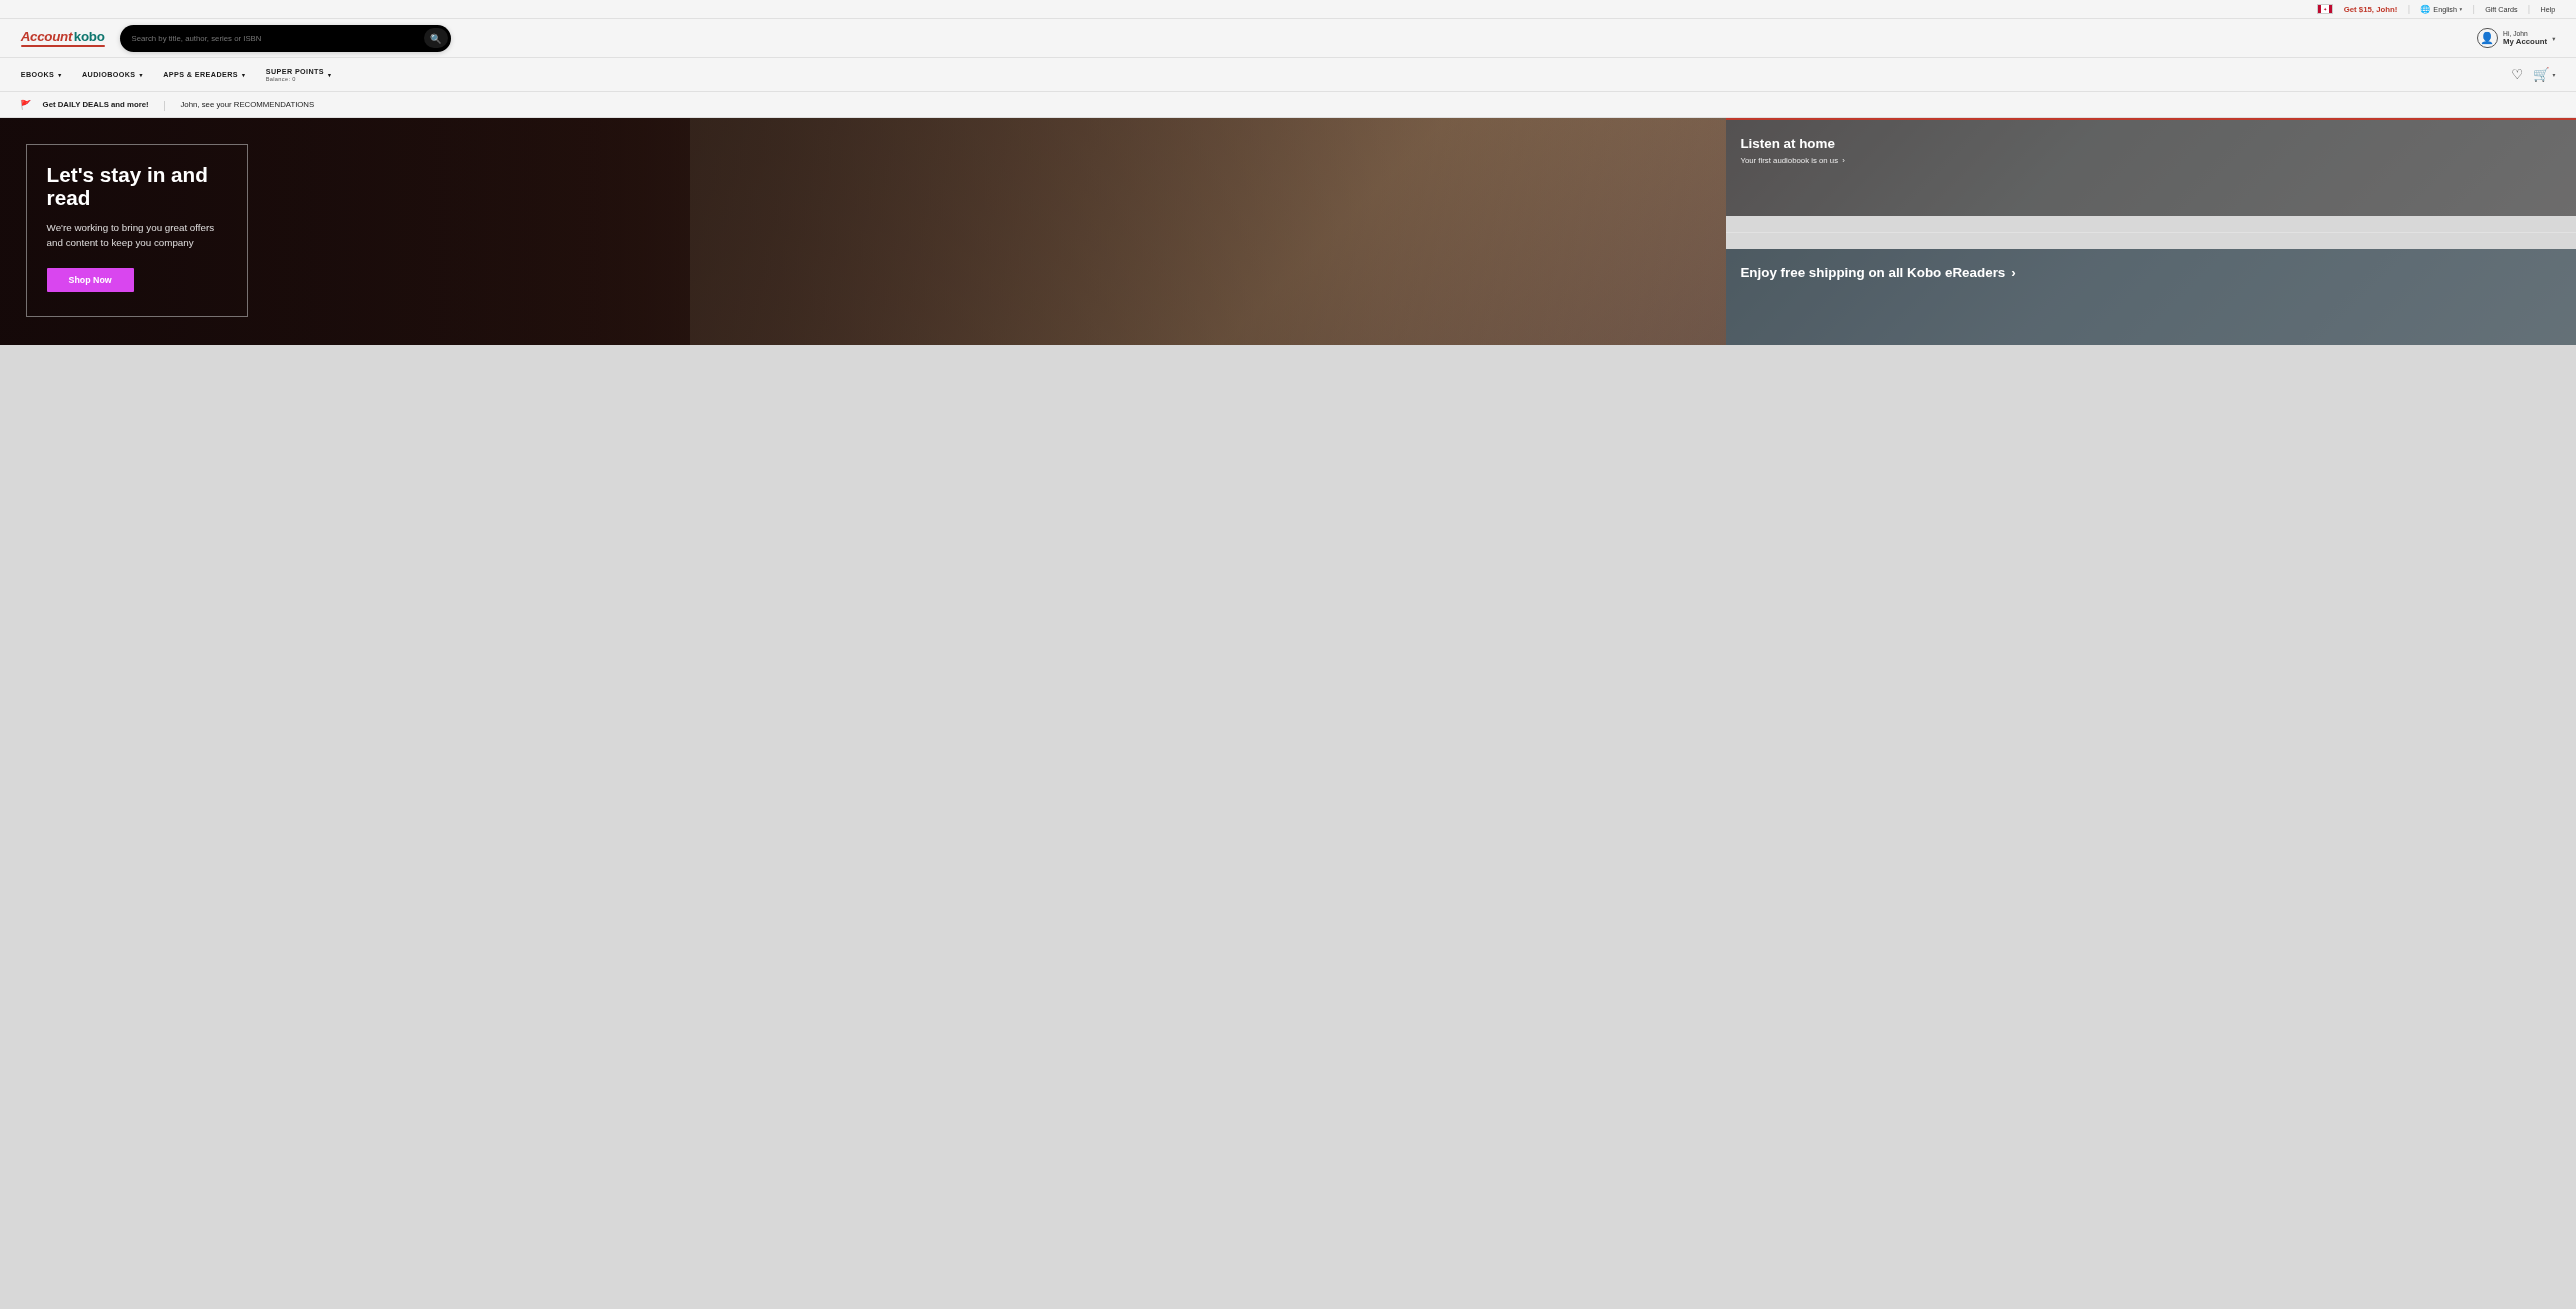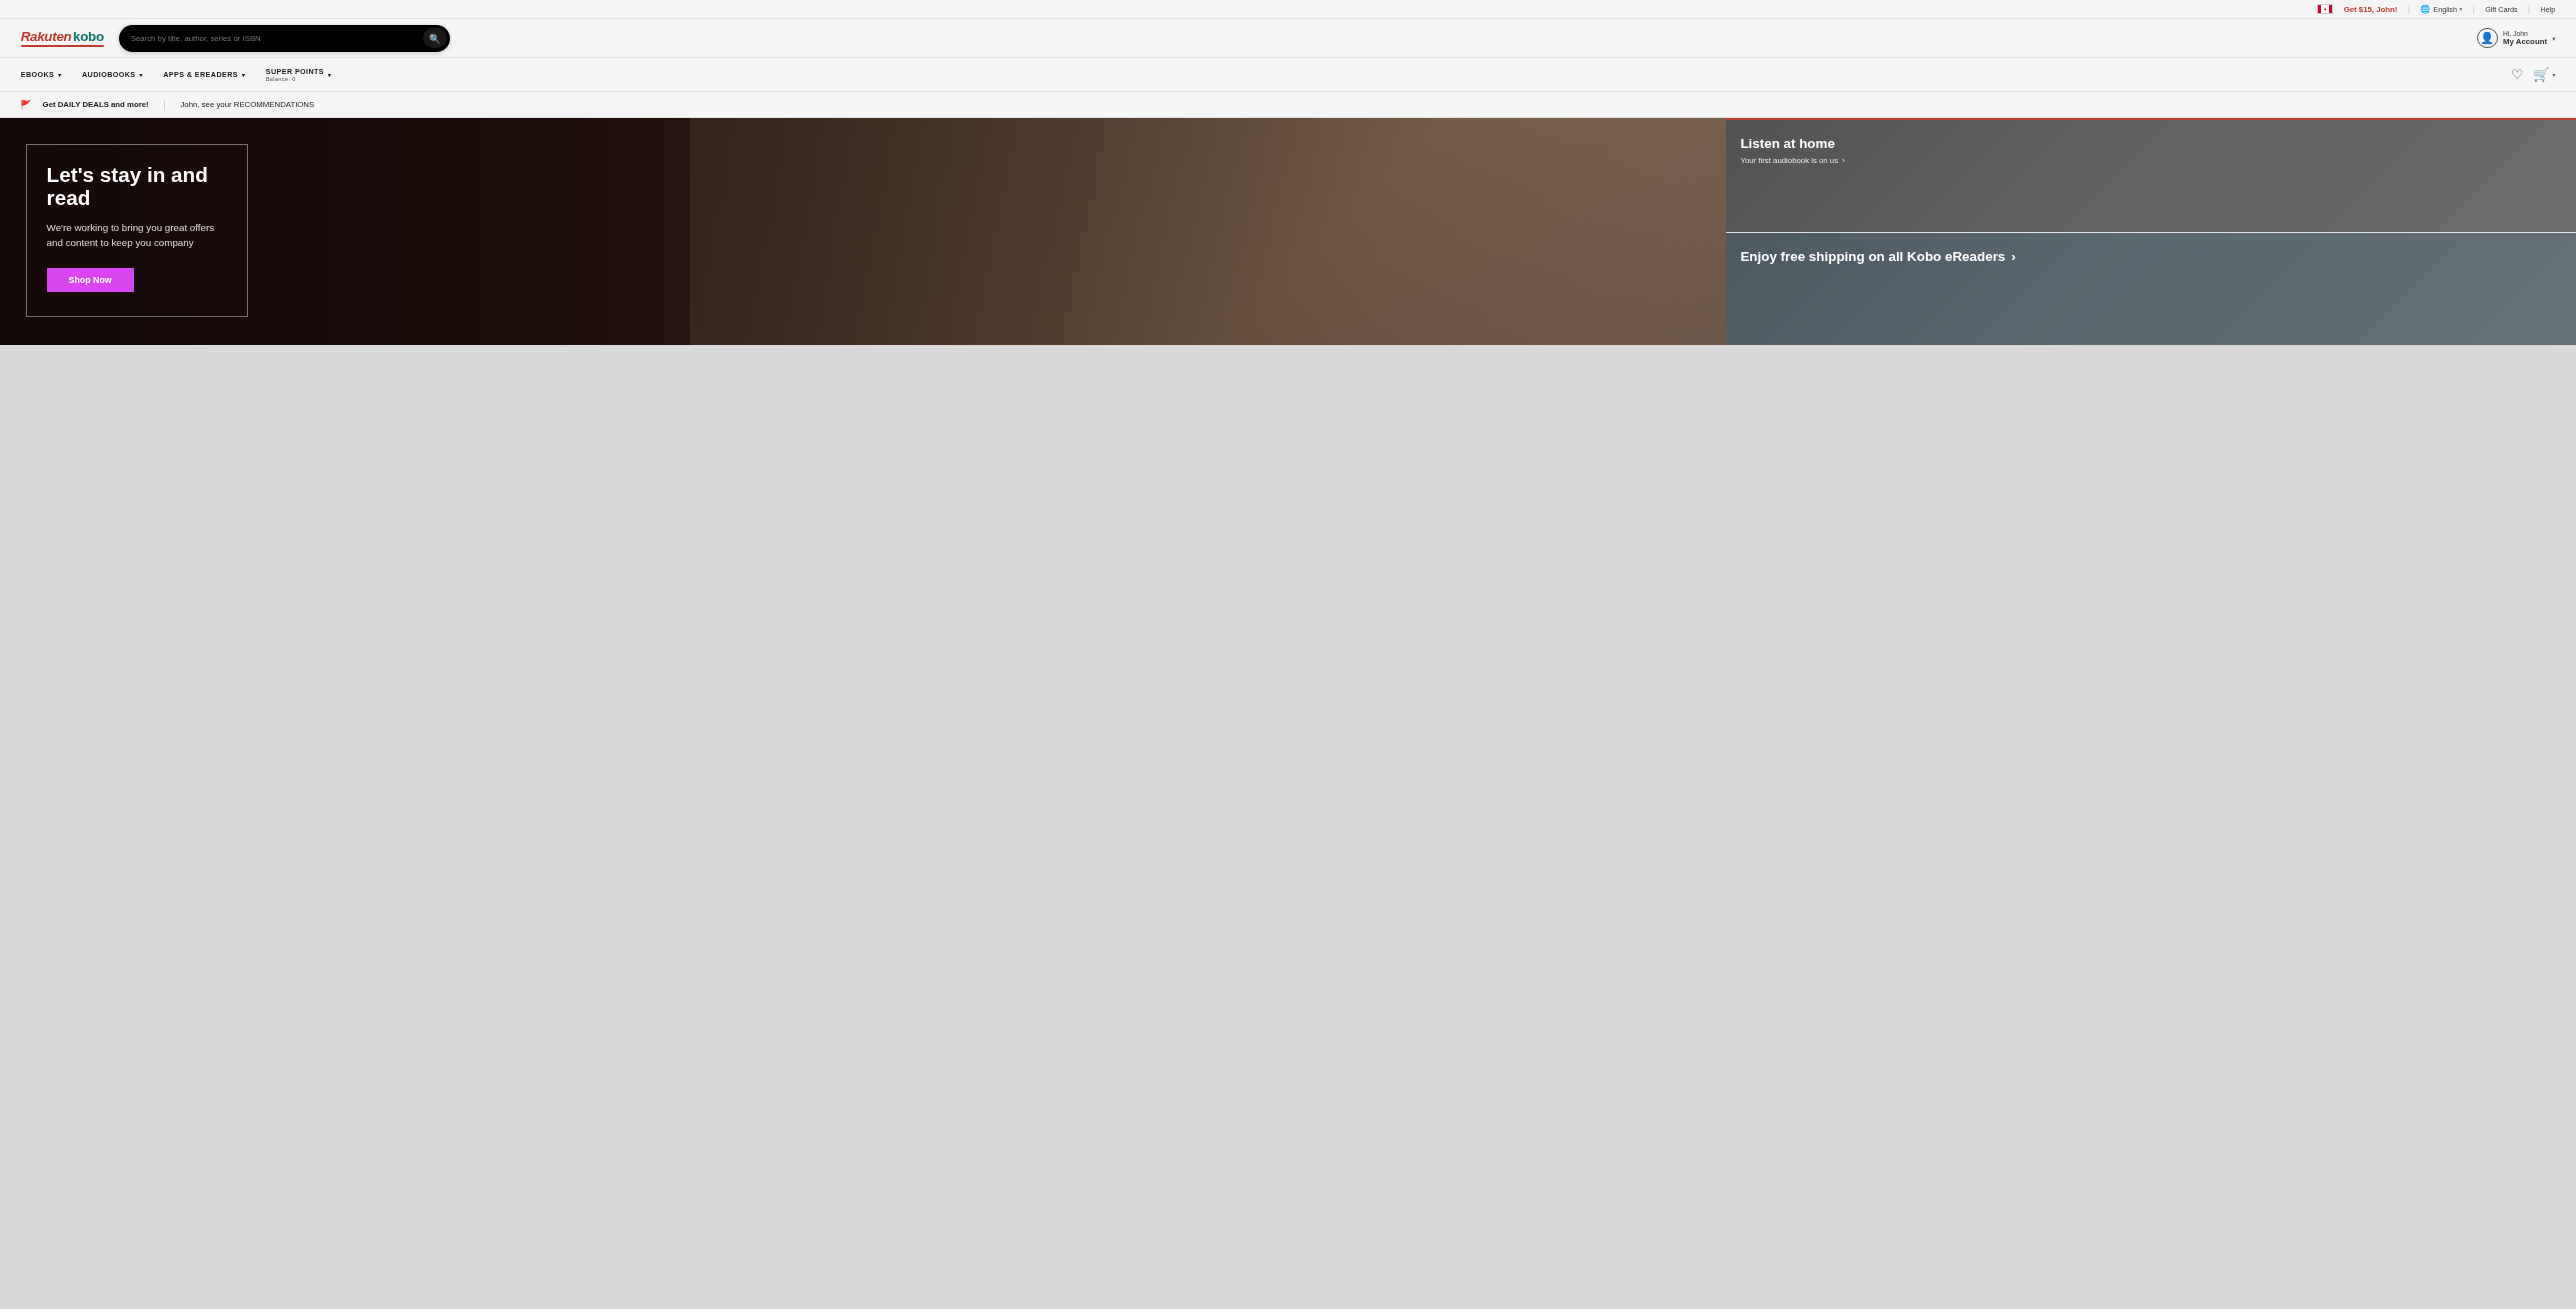--- a/index.html
+++ b/index.html
@@ -79,21 +79,21 @@
       position: relative;
       background: #2c1a1a;
       overflow: hidden;
     }
 
     
     .hero-side {
       flex: 1;
       display: flex;
       flex-direction: column;
-      gap: 0;
+      gap: 16px;
     }
     .hero-side-top {
       flex: 1;
       position: relative;
       background: #5a4a4a;
       overflow: hidden;
       border-top: 2.1px solid #c0392b;
     }
     .hero-side-bottom {
       flex: 1;
@@ -122,21 +122,21 @@
   </div>
   <span class="divider">|</span>
   <span style="font-size:7.2px;color:#333;cursor:pointer;">Gift Cards</span>
   <span class="divider">|</span>
   <span style="font-size:7.2px;color:#333;cursor:pointer;">Help</span>
 </div>
 
 <div class="header">
   <div style="cursor:pointer;">
     <div style="display:flex;align-items:baseline;gap:1.6px;">
-      <span style="font-size:13.4px;font-weight:900;color:#c0392b;font-style:italic;letter-spacing:-0.3px;">Rakuten</span>
+      <span style="font-size:13.4px;font-weight:900;color:#c0392b;font-style:italic;letter-spacing:-0.3px;">Account</span>
       <span style="font-size:13.4px;font-weight:900;color:#0f766e;letter-spacing:-0.3px;">kobo</span>
     </div>
     <div style="height:1.6px;background:#c0392b;border-radius:1px;margin-top:1px;"></div>
   </div>
 
   <div style="flex:1;max-width:331px;background:#000000;border-radius:15.5px;display:flex;align-items:center;padding:3.1px 3.1px 3.1px 11.4px;box-shadow:0 1px 5.2px rgba(0,0,0,0.18);">
     <input type="text" style="flex: 1 1 0%; border: none; outline: none; font-size: 7.8px; color: rgb(170, 170, 170); background: transparent;" placeholder="Search by title, author, series or ISBN">
     <button style="background:#1a1a1a;border:none;border-radius:11.4px;width:24px;height:20.7px;cursor:pointer;display:flex;align-items:center;justify-content:center;color:white;font-size:9.3px;">
       <span>🔍</span>
     </button>

